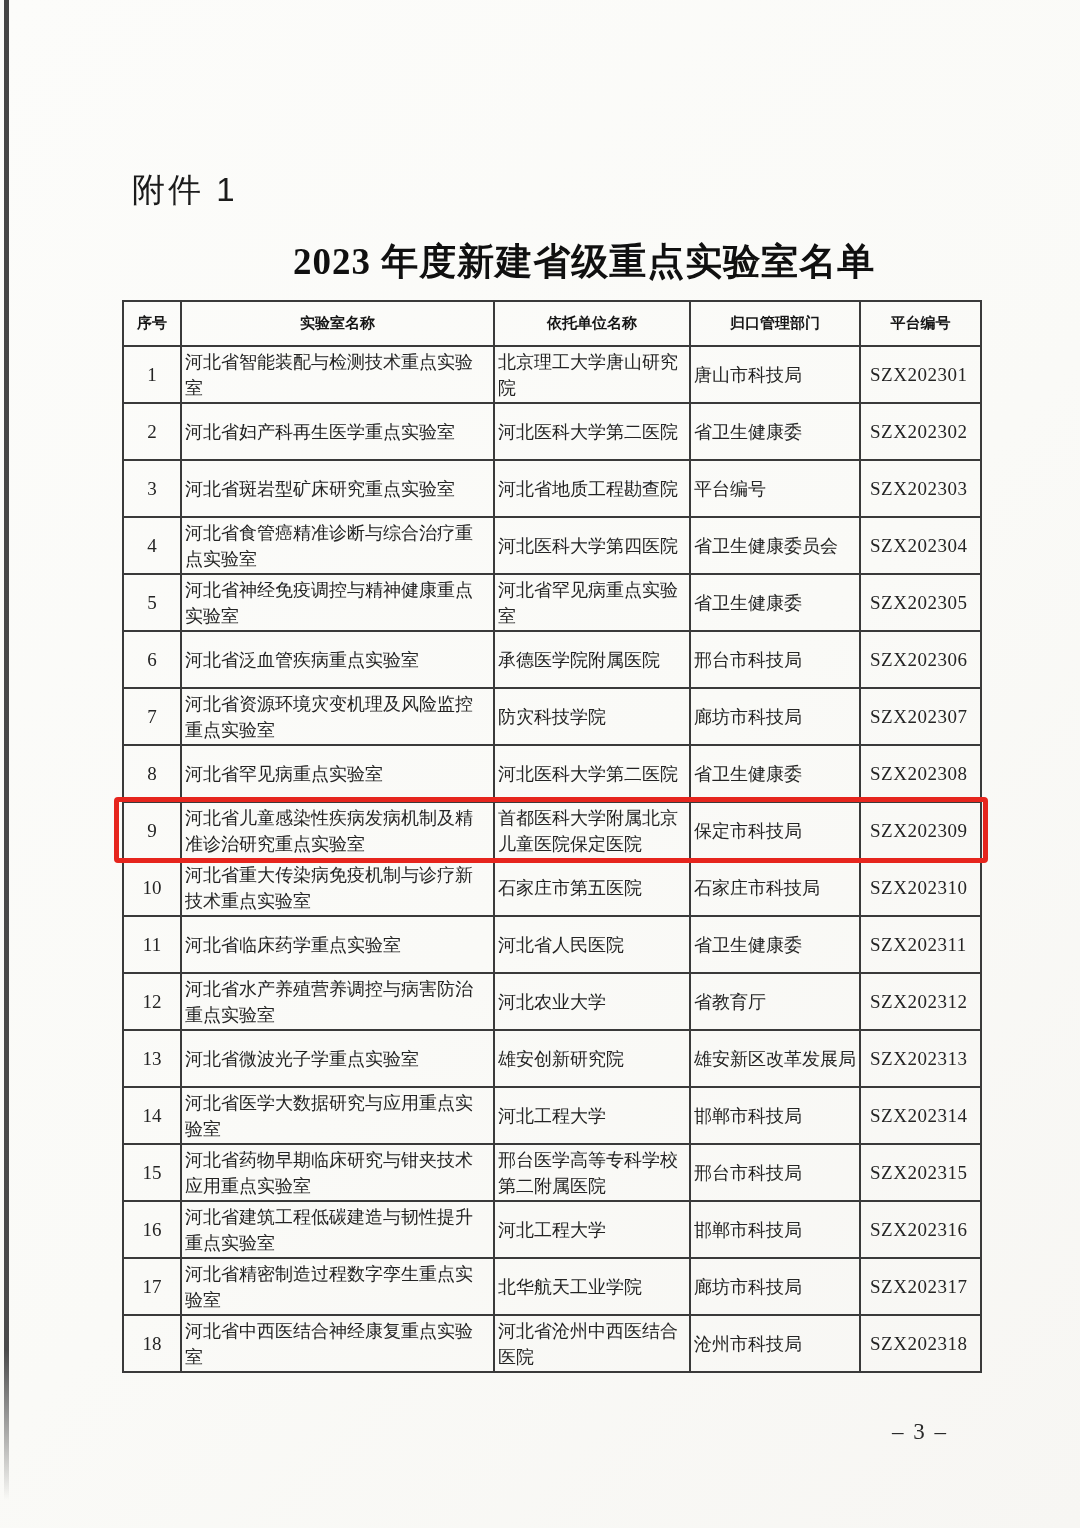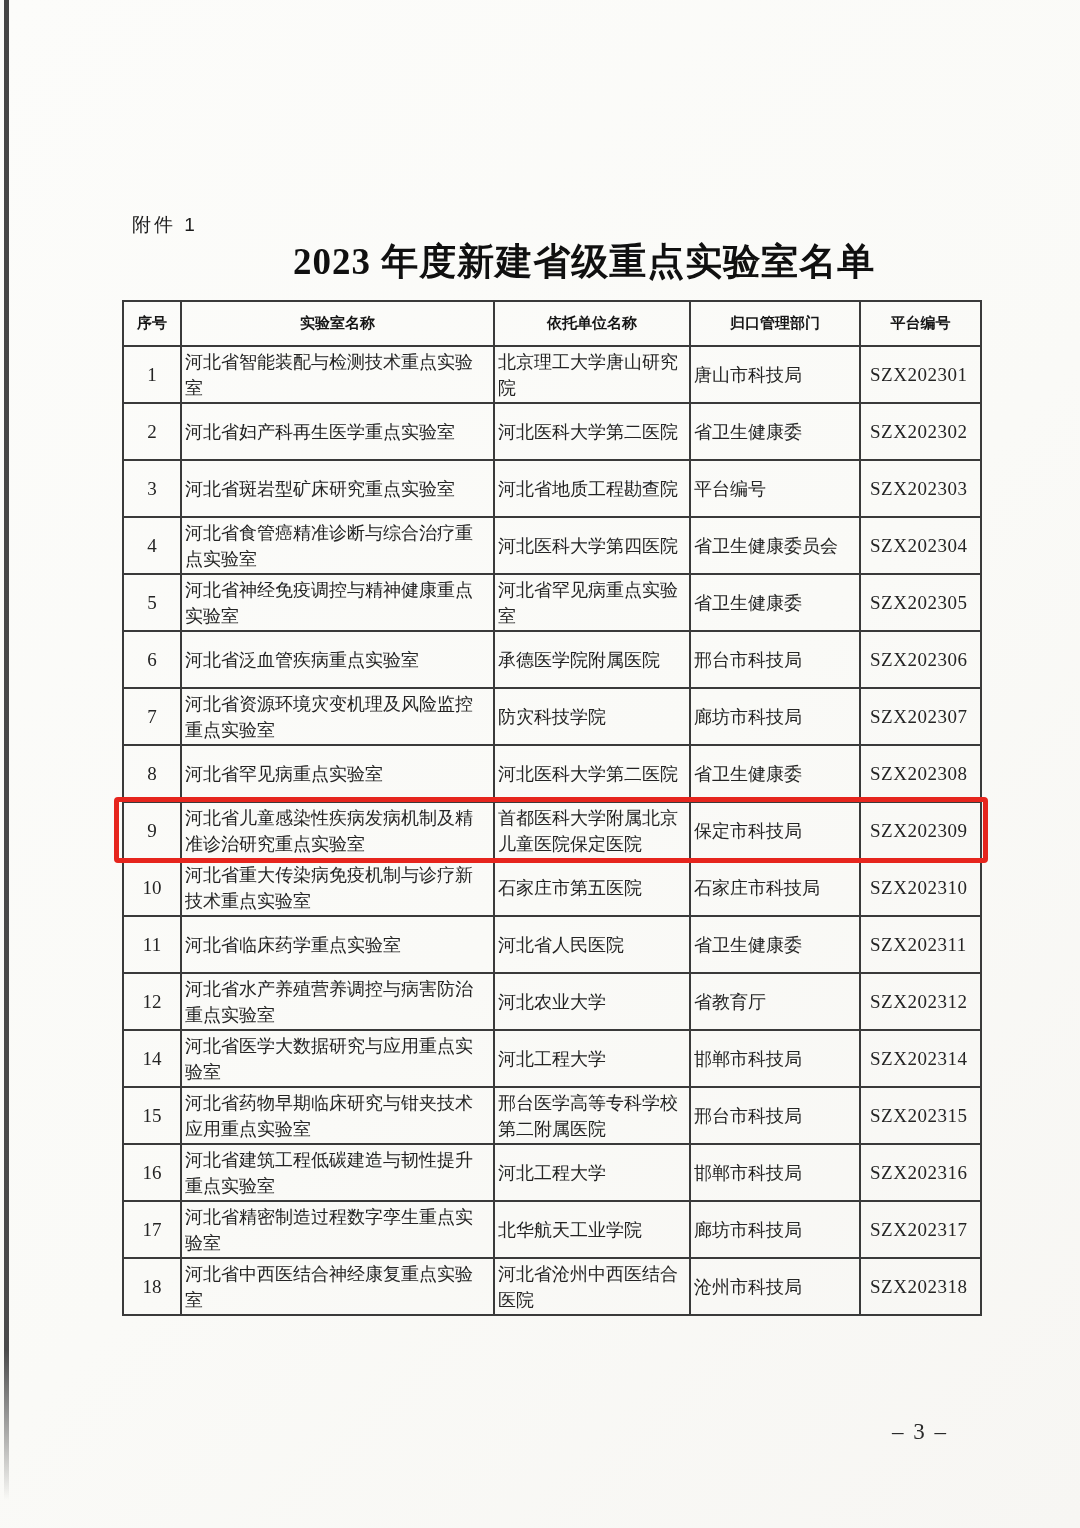--- a/index.html
+++ b/index.html
@@ -26,24 +26,23 @@
     top: 0;
     width: 5px;
     height: 1500px;
     background: linear-gradient(#454545 0%, #4a4a4a 90%, rgba(74,74,74,0) 100%);
   }
   .attachment-label {
     position: absolute;
     left: 132px;
     top: 168px;
     font-family: "Liberation Sans", sans-serif;
-    font-size: 19px;
+    font-size: 33px;
     letter-spacing: 3px;
     color: #1b1b1b;
-    margin-top: 44px;
   }
   .doc-title {
     position: absolute;
     left: 0;
     top: 237px;
     width: 1080px;
     text-align: center;
     font-size: 37px;
     font-weight: bold;
     letter-spacing: 1px;
@@ -224,20 +223,27 @@
             <td class="code">SZX202311</td>
           </tr>
           <tr>
             <td class="no">12</td>
             <td class="lab">河北省水产养殖营养调控与病害防治重点实验室</td>
             <td class="unit">河北农业大学</td>
             <td class="dept">省教育厅</td>
             <td class="code">SZX202312</td>
           </tr>
           <tr>
+            <td class="no">13</td>
+            <td class="lab">河北省微波光子学重点实验室</td>
+            <td class="unit">雄安创新研究院</td>
+            <td class="dept">雄安新区改革发展局</td>
+            <td class="code">SZX202313</td>
+          </tr>
+          <tr>
             <td class="no">14</td>
             <td class="lab">河北省医学大数据研究与应用重点实验室</td>
             <td class="unit">河北工程大学</td>
             <td class="dept">邯郸市科技局</td>
             <td class="code">SZX202314</td>
           </tr>
           <tr>
             <td class="no">15</td>
             <td class="lab">河北省药物早期临床研究与钳夹技术应用重点实验室</td>
             <td class="unit">邢台医学高等专科学校第二附属医院</td>

